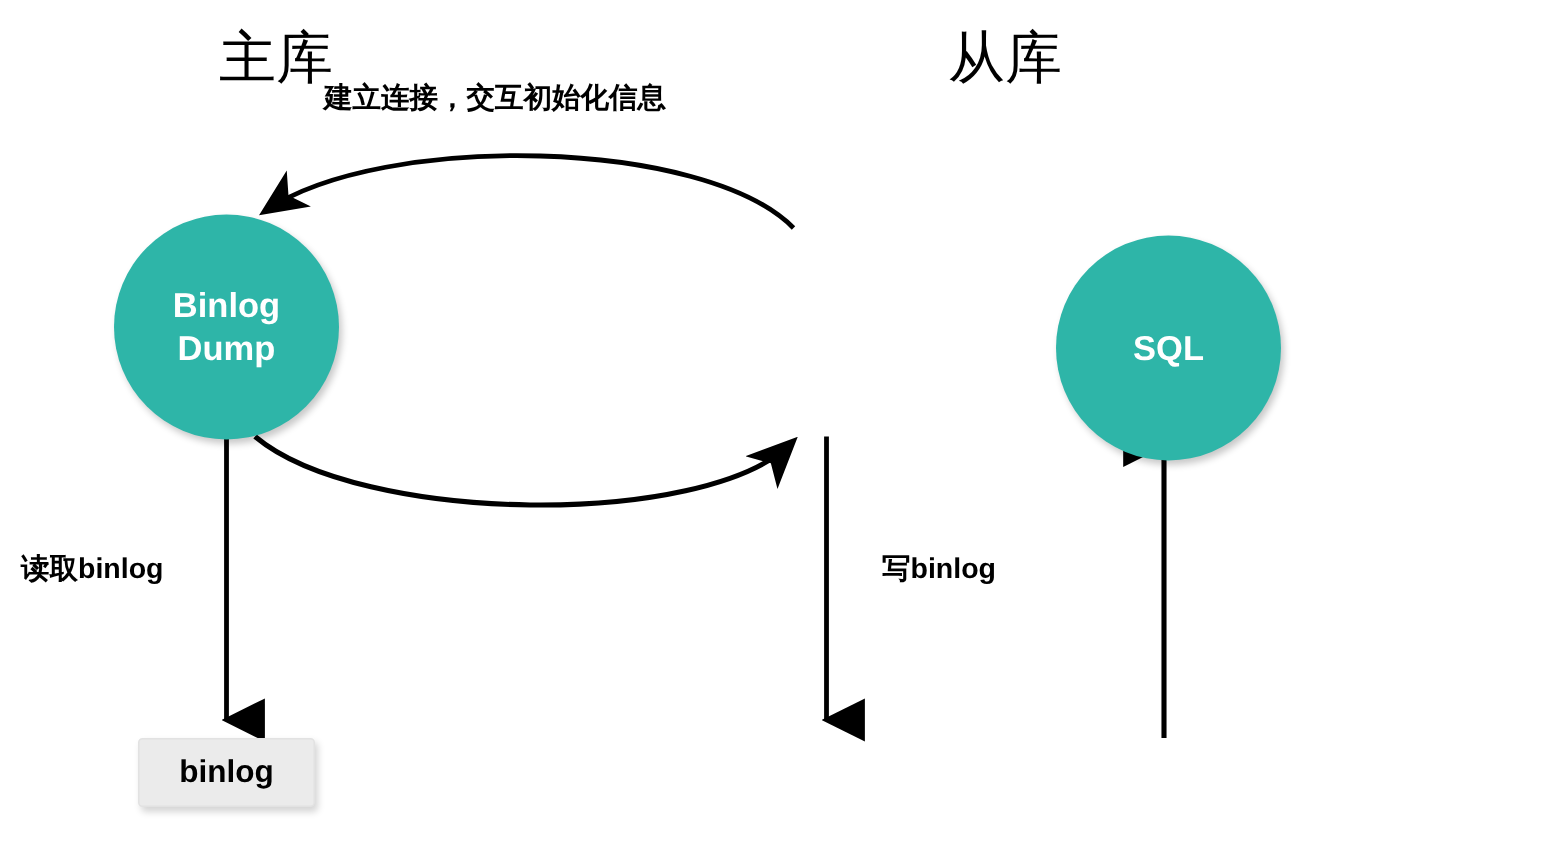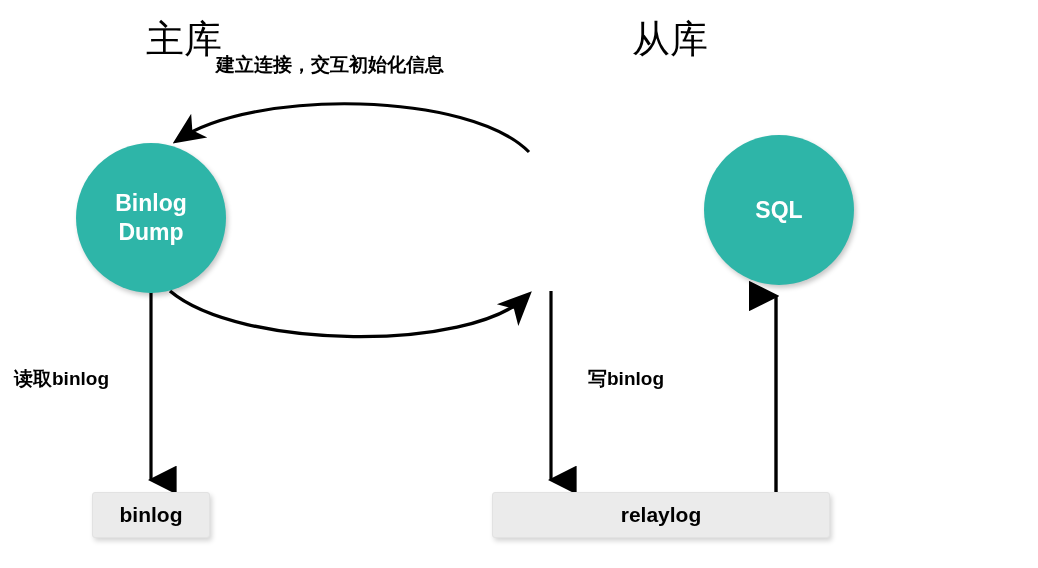--- a/index.html
+++ b/index.html
@@ -37,21 +37,21 @@
     text-align:center;
     color:#ffffff;
     font-weight:bold;
     font-size:23px;
     line-height:1.25;
     white-space:pre-line;
     z-index:3;
   }
   #circle-binlog-dump{left:76px;top:143px;}
   #circle-io{left:476px;top:143px;}
-  #circle-sql{left:704px;top:135px;}
+  #circle-sql{left:704px;top:157px;}
 
   
   .store-box{
     position:absolute;
     background:#ebebeb;
     border:1px solid #e2e2e2;
     border-radius:3px;
     box-shadow:2px 3px 5px rgba(0,0,0,0.17);
     display:flex;
     align-items:center;
@@ -116,21 +116,20 @@
   <div class="section-title" id="title-slave">从库</div>
 
   <div class="node-circle" id="circle-binlog-dump">Binlog
 Dump</div>
 
 
   <div class="node-circle" id="circle-sql">SQL</div>
 
   <div class="store-box" id="box-binlog">binlog</div>
 
-  <div class="store-box" id="box-relaylog">relaylog</div>
 
   <div class="edge-label" id="lbl-handshake">建立连接，交互初始化信息</div>
 
   <div class="edge-label" id="lbl-read-binlog">读取binlog</div>
 
 
   <div class="edge-label" id="lbl-write-binlog">写binlog</div>
 
 
 </div>

